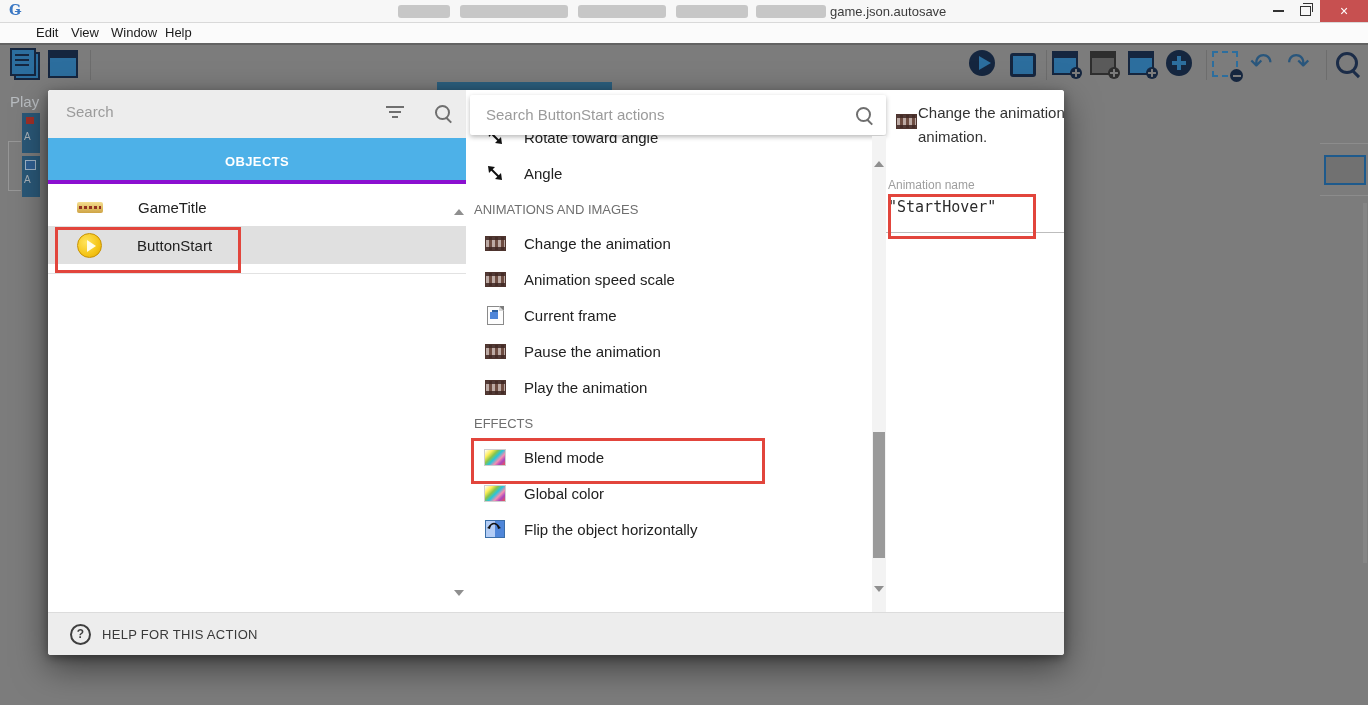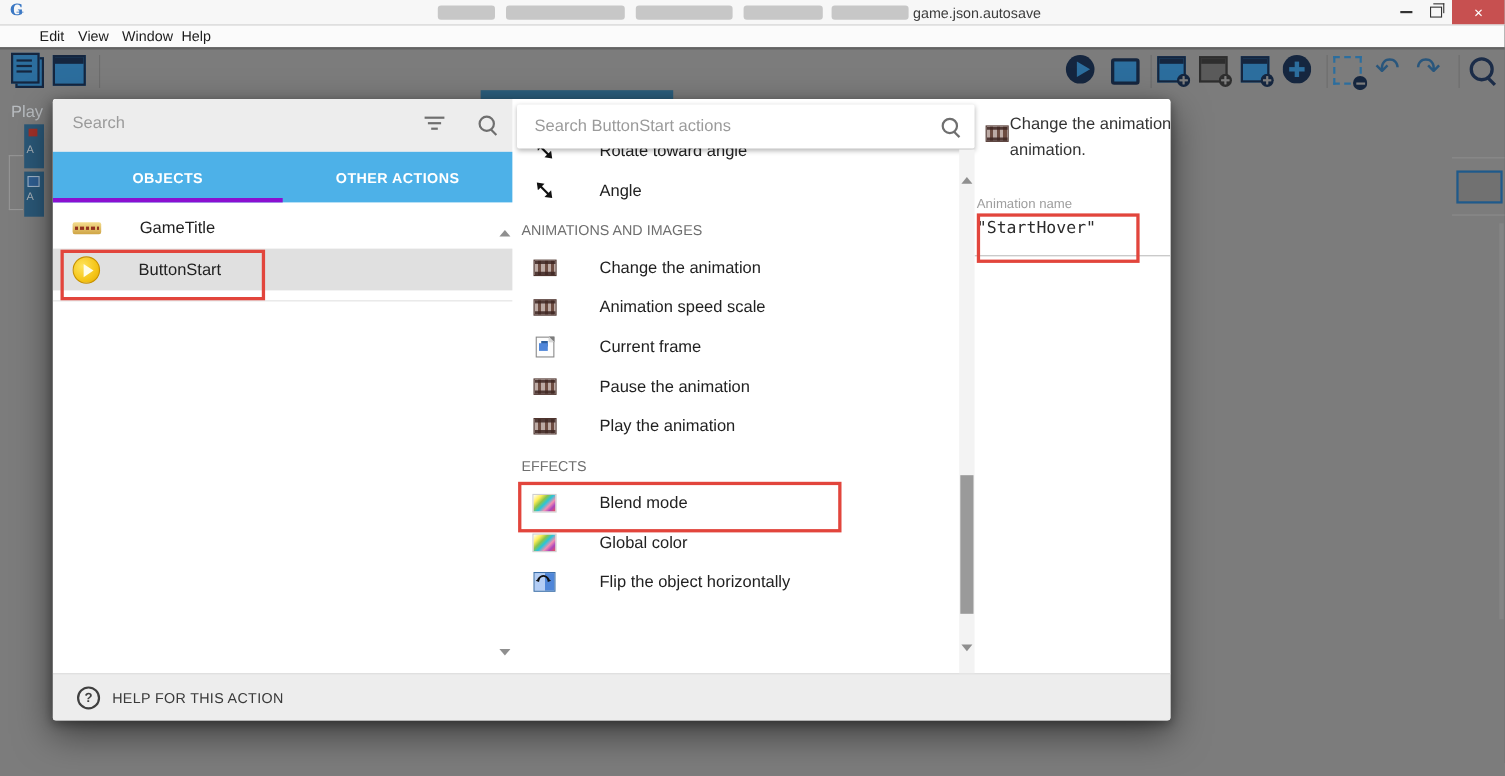--- a/index.html
+++ b/index.html
@@ -65,34 +65,34 @@
        font-size:15px;color:#333;font-family:"Liberation Sans",sans-serif;}
   .lp-search input::placeholder,.mid-search input::placeholder{color:#9b9b9b;opacity:1;}
   .filter-icon{position:absolute;left:338px;top:16px;width:18px;height:14px;}
   .filter-icon span{position:absolute;left:0;height:2px;background:#6f6f6f;}
   .search-glyph{position:absolute;width:11px;height:11px;border:2px solid #6f6f6f;border-radius:50%;}
   .search-glyph:after{content:"";position:absolute;left:10px;top:10px;width:7px;height:2px;background:#6f6f6f;transform:rotate(45deg);transform-origin:0 0;}
   .tabbar{position:absolute;left:0;top:48px;width:418px;height:46px;background:#4db1e8;display:flex;}
   .tab{flex:1;display:flex;align-items:center;justify-content:center;font-size:13px;font-weight:bold;
        letter-spacing:.4px;color:#fff;cursor:pointer;position:relative;}
   .tab .ind{position:absolute;left:0;bottom:0;width:100%;height:4px;background:#8b10d0;}
-  .obj-row{position:absolute;left:0;width:418px;height:38px;display:flex;align-items:center;padding-left:18px;box-sizing:border-box;gap:35px;font-size:15px;color:#212121;cursor:pointer;}
+  .obj-row{position:absolute;left:0;width:418px;height:38px;display:flex;align-items:center;padding-left:29px;box-sizing:border-box;gap:35px;font-size:15px;color:#212121;cursor:pointer;}
   .obj-row.sel{background:#e0e0e0;}
   .gametitle-icon{width:26px;height:11px;background:linear-gradient(#f4dd8e,#cfa445);border-radius:2px;position:relative;}
   .gametitle-icon:before{content:"";position:absolute;left:2px;top:4px;right:2px;height:3px;background:repeating-linear-gradient(90deg,#93321f 0 3px,transparent 3px 5px);}
   .buttonstart-icon{width:23px;height:23px;border-radius:50%;border:1px solid #c79100;
       background:radial-gradient(circle at 35% 35%,#ffe45c,#f5c518 60%,#e3a900);position:relative;}
   .buttonstart-icon:before{content:"";position:absolute;left:9px;top:6px;border-left:9px solid #fffde7;border-top:6px solid transparent;border-bottom:6px solid transparent;}
   .lp-divider{position:absolute;left:0;top:183px;width:418px;height:1px;background:#e2e2e2;}
   .tri-up{width:0;height:0;border-left:5px solid transparent;border-right:5px solid transparent;border-bottom:6px solid #8f8f8f;}
   .tri-down{width:0;height:0;border-left:5px solid transparent;border-right:5px solid transparent;border-top:6px solid #8f8f8f;}
   
   .mid-panel{position:absolute;left:418px;top:0;width:420px;height:522px;background:#fff;}
   .mid-list{position:absolute;left:0;top:0;width:420px;height:522px;overflow:hidden;padding-top:29px;box-sizing:border-box;}
-  .act-row{height:36px;display:flex;align-items:center;padding-left:18px;gap:39px;font-size:15px;color:#212121;cursor:pointer;}
+  .act-row{height:36px;display:flex;align-items:center;padding-left:18px;gap:18px;font-size:15px;color:#212121;cursor:pointer;}
   .act-row.sel{background:#e0e0e0;}
   .act-header{height:34px;display:flex;align-items:flex-end;padding-left:8px;padding-bottom:8px;box-sizing:border-box;font-size:13px;color:#6f6f6f;}
   .icon-cell{width:22px;display:flex;justify-content:center;flex:none;}
   .film-icon{width:21px;height:15px;border:1px solid #4e342e;box-sizing:border-box;
      background:repeating-linear-gradient(90deg,#bcaaa4 0 3px,#6d4c41 3px 6px);
      box-shadow:inset 0 3px 0 rgba(62,39,35,.85),inset 0 -3px 0 rgba(62,39,35,.85);}
   .frame-icon{width:15px;height:17px;background:#fdfdfd;border:1px solid #8a8a8a;position:relative;}
   .frame-icon:before{content:"";position:absolute;right:-1px;top:-1px;border-top:5px solid #7c7c7c;border-left:5px solid #d8d8d8;}
   .frame-icon:after{content:"";position:absolute;left:2px;top:5px;width:8px;height:7px;background:#4f86d9;box-shadow:1px -3px 0 -1px #2c5f9e;}
   .rainbow-icon{width:20px;height:15px;border:1px solid #cfcfcf;
@@ -229,23 +229,20 @@
               <span style="top:5px;left:3px;width:12px;"></span>
               <span style="top:10px;left:6px;width:6px;"></span>
           </div>
           <span class="search-glyph" style="left:387px;top:15px;"></span>
         </div>
         <div class="tabbar">
           <div class="tab">
             <span>OBJECTS</span>
             <span class="ind"></span>
           </div>
-          <div class="tab">
-            <span>OTHER ACTIONS</span>
-          </div>
         </div>
         <div class="obj-row" style="top:98px;">
           <span class="gametitle-icon"></span>
           <span>GameTitle</span>
         </div>
         <div class="obj-row sel" style="top:136px;">
           <span class="buttonstart-icon"></span>
           <span>ButtonStart</span>
         </div>
         <div class="lp-divider"></div>

